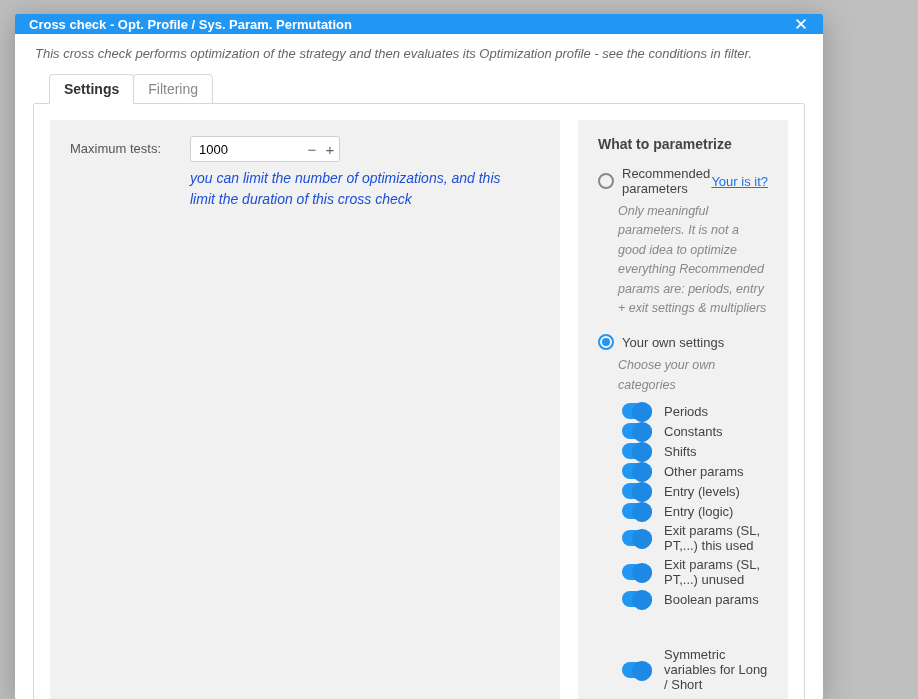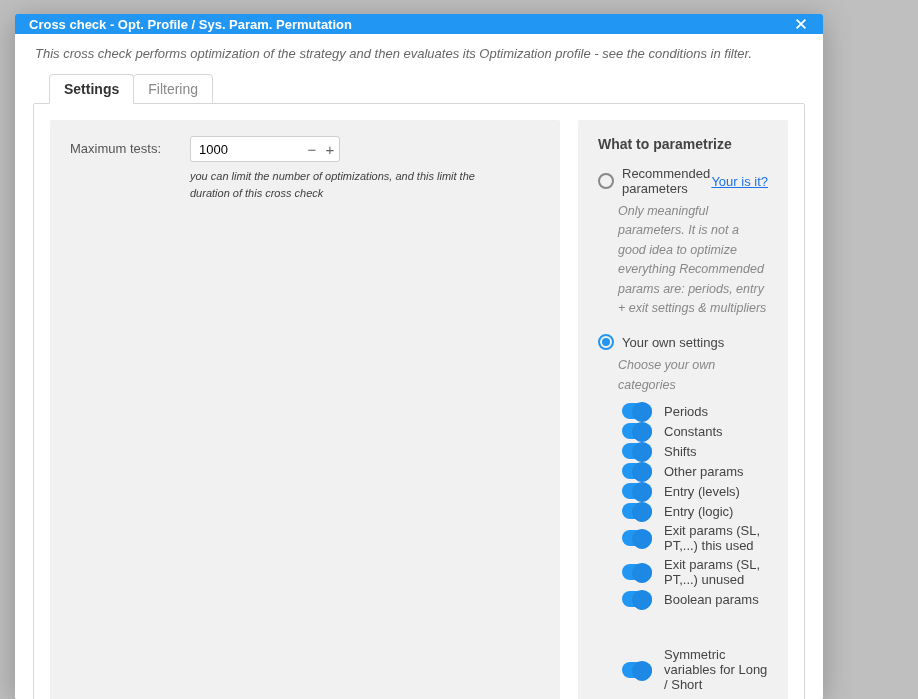--- a/index.html
+++ b/index.html
@@ -107,21 +107,21 @@
     }
     .stepper input {
       border:none; outline:none; flex:1; font-size:13px; width: 60px;
       background: transparent;
     }
     .stepper .btn {
       width:18px; height:24px; display:flex; align-items:center; justify-content:center;
       font-size:15px; color:#666; cursor:pointer; user-select:none;
     }
     .hint {
-      color:#404040; font-style: italic; font-size: 11px; line-height:1.5;
+      color:#1d4ed8; font-style: italic; font-size: 14px; line-height:1.5;
       margin-top: 6px;
       width: 320px;
     }
 
     .sect-title { font-weight:700; color:#444; font-size:14px; margin-bottom: 14px;}
     .radio-row {
       display:flex; align-items:center; justify-content:space-between;
       margin-bottom: 4px;
     }
     .radio-row.nowrap { flex-wrap: nowrap;}

